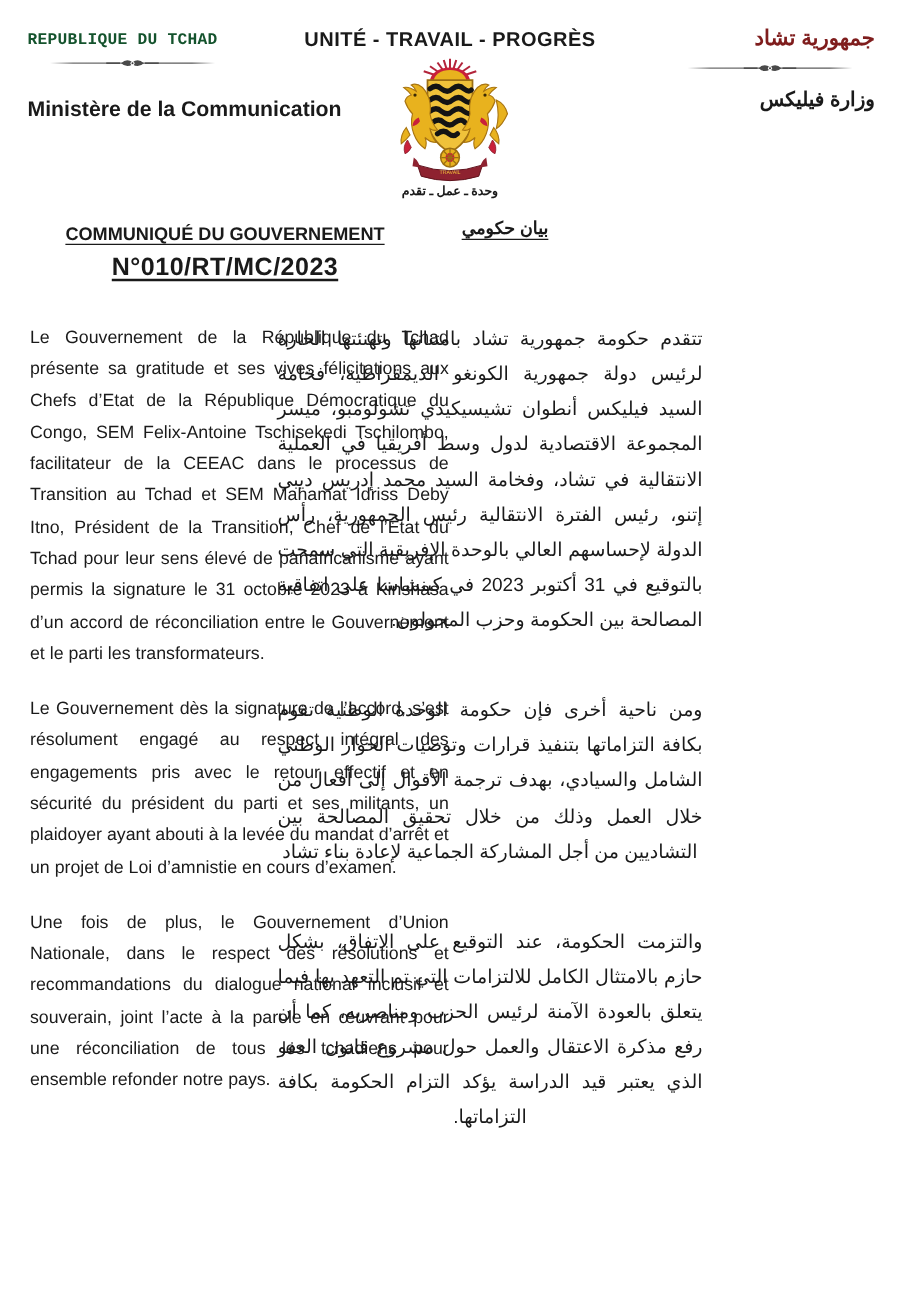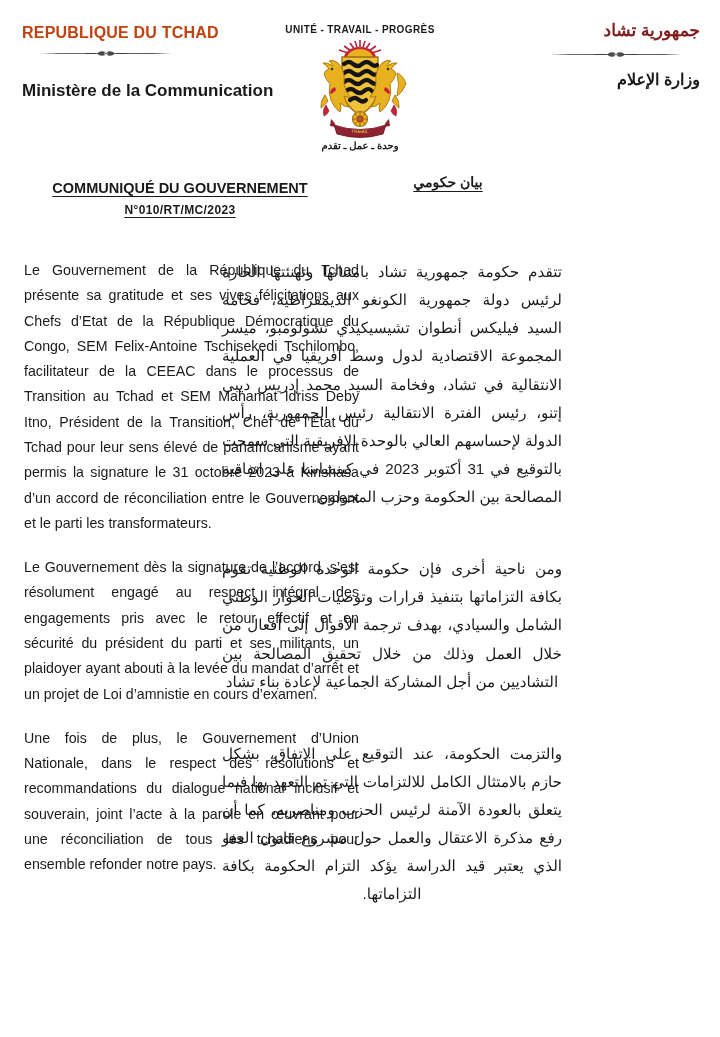--- a/index.html
+++ b/index.html
@@ -32,25 +32,26 @@
   }
 
   .hdr-left {
     position: absolute;
     left: 22px;
     top: 24px;
     width: 250px;
     text-align: left;
   }
   .hdr-left .country {
-    font-size: 16px;
+    font-size: 13px;
     font-weight: bold;
     letter-spacing: 0.2px;
-    color: #c2410c;
+    color: #14532d;
     white-space: nowrap;
+    font-family: Liberation Mono, monospace;
   }
   .hdr-left .ministry {
     font-size: 17px;
     font-weight: bold;
     color: #1a1a1a;
     margin-top: 22px;
     white-space: nowrap;
   }
 
   .hdr-right {
@@ -106,21 +107,21 @@
   }
 
   .emblem-wrap {
     position: absolute;
     left: 0;
     right: 0;
     top: 24px;
     text-align: center;
   }
   .motto-fr {
-    font-size: 10px;
+    font-size: 16px;
     font-weight: bold;
     letter-spacing: 0.4px;
     color: #1a1a1a;
     white-space: nowrap;
   }
   .emblem {
     margin: 4px auto 0;
     display: block;
   }
   .motto-ar {
@@ -129,38 +130,37 @@
     color: #1a1a1a;
     direction: rtl;
     margin-top: 1px;
   }
 
   
   .titles {
     position: relative;
     width: 584px;
     height: 78px;
-    padding-left: 44px;
   }
   .title-fr {
     position: absolute;
     left: 0;
     top: 8px;
     width: 360px;
     text-align: center;
   }
   .title-fr .l1 {
     font-size: 14.5px;
     font-weight: bold;
     text-decoration: underline;
     text-underline-offset: 3px;
     white-space: nowrap;
   }
   .title-fr .l2 {
-    font-size: 12px;
+    font-size: 20px;
     font-weight: bold;
     text-decoration: underline;
     text-underline-offset: 3px;
     margin-top: 7px;
     letter-spacing: 0.4px;
   }
   .title-ar {
     position: absolute;
     right: 0;
     top: 2px;
@@ -321,21 +321,21 @@
       <div class="divider rtl">
         <div class="line"></div>
         <svg class="knot" viewBox="0 0 46 11" xmlns="http://www.w3.org/2000/svg" aria-hidden="true">
           <path d="M2 5.5 H13" stroke="#3a3a3a" stroke-width="0.9" fill="none"></path>
           <path d="M33 5.5 H44" stroke="#3a3a3a" stroke-width="0.9" fill="none"></path>
           <path d="M14 5.5 q4-4 9-1 q5-3 9 1 q-4 4-9 1 q-5 3-9-1 z" fill="#4a4a4a"></path>
           <circle cx="23" cy="5.5" r="1.6" fill="#ffffff"></circle>
           <circle cx="23" cy="5.5" r="0.8" fill="#3a3a3a"></circle>
         </svg>
       </div>
-      <div class="ministry-ar">وزارة الإعلام</div>
+      <div class="ministry-ar">وزارة فيليكس</div>
     </div>
   </div>
 
   <div class="titles">
     <div class="title-fr">
       <div class="l1">COMMUNIQUÉ DU GOUVERNEMENT</div>
       <div class="l2">N°010/RT/MC/2023</div>
     </div>
     <div class="title-ar">
       <div class="l1">بيان حكومي</div>

